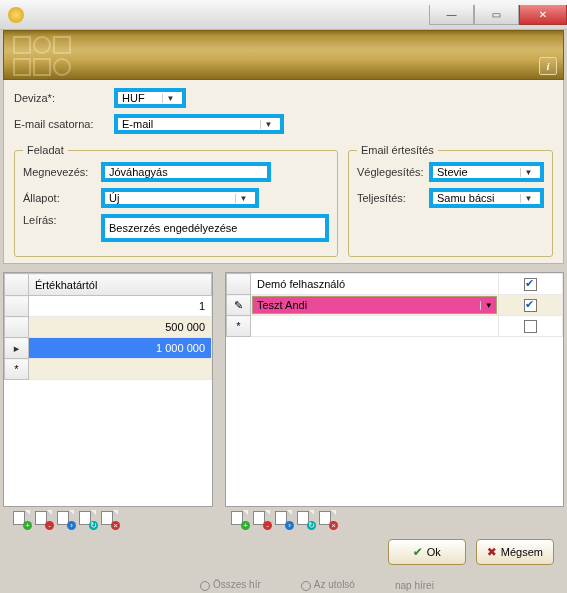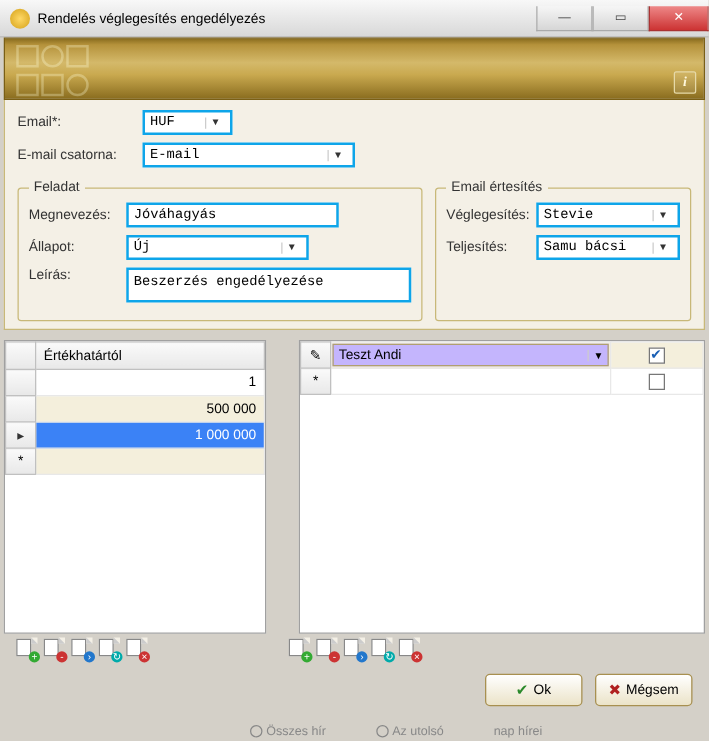--- a/index.html
+++ b/index.html
@@ -28,46 +28,46 @@
 
 .field-group { border: 1px solid #c8b878; border-radius: 3px; padding: 6px 8px 8px; margin-top: 4px; }
 .field-group legend { padding: 0 4px; color: #333; }
 
 .two-col { display: flex; gap: 10px; }
 .col-left { flex: 1.3; }
 .col-right { flex: 1; }
 
 
 .combo, .input, .textarea {
-  border: 2px solid #0ea5e9; background: #fff; font-family: Liberation Mono, monospace; font-size: 11px;
+  border: 4px solid #0ea5e9; background: #fff; font-family: Liberation Sans, sans-serif; font-size: 11px;
   padding: 2px 4px; height: 20px;
 }
 .combo { display: flex; align-items: center; justify-content: space-between; background: #fff; }
 .combo .arrow { width: 16px; text-align: center; font-size: 8px; color: #333; border-left: 1px solid #ccc; }
 .textarea { height: 28px; padding: 4px; }
 
 
-.grids { display: flex; gap: 26px; margin: 8px 3px 0; }
+.grids { display: flex; gap: 12px; margin: 8px 3px 0; }
 .grid { border: 1px solid #a0a0a0; background: #fff; height: 235px; overflow: hidden; }
 .grid-left { width: 210px; }
 .grid-right { flex: 1; }
 
 .grid table { border-collapse: collapse; width: 100%; }
 .grid th { background: linear-gradient(to bottom, #fafafa, #e8e8e8); border: 1px solid #c0c0c0; height: 22px; font-weight: normal; text-align: left; padding: 0 6px; }
 .grid td { border: 1px solid #e8e8e8; height: 21px; padding: 0 6px; }
 .grid .rowhead { width: 24px; background: linear-gradient(to bottom, #fafafa, #e8e8e8); border: 1px solid #c0c0c0; text-align: center; }
 .grid .num { text-align: right; }
 .grid .center { text-align: center; }
 
 .row-selected td { background: #3b82f6; color: #fff; }
 .row-selected .rowhead { background: linear-gradient(to bottom, #fafafa, #e8e8e8); color: #333; }
 .row-beige td { background: #f4efdc; }
 .row-beige .rowhead { background: linear-gradient(to bottom, #fafafa, #e8e8e8); }
 
-.mini-combo { display: flex; border: 1px solid #b0a070; background: #c4b5fd; height: 18px; align-items: center; }
+.mini-combo { display: flex; border: 1px solid #b0a070; background: #ec4899; height: 18px; align-items: center; }
 .mini-combo span:first-child { flex: 1; padding: 0 4px; }
 .mini-combo .arrow { width: 16px; text-align: center; font-size: 8px; border-left: 1px solid #ccc; }
 
 .chk { width: 13px; height: 13px; border: 1px solid #777; background: #fff; display: inline-block; position: relative; vertical-align: middle; }
 .chk.on::after { content: "✔"; color: #1a5fb4; font-size: 11px; position: absolute; top: -2px; left: 0; }
 
 
 .tool-row { display: flex; gap: 6px; margin: 4px 0 6px 10px; }
 .tool-icon { width: 16px; height: 16px; display: inline-block; position: relative; }
 .page { width: 12px; height: 14px; border: 1px solid #888; background: #fff; position: absolute; top: 0; left: 0; }
@@ -83,39 +83,38 @@
 .x-ico { color: #b02020; }
 
 .bottom-strip { position: absolute; bottom: 0; left: 0; right: 0; height: 16px; background: #d4d0c8; display: flex; gap: 40px; padding-left: 200px; font-size: 10px; color: #888; align-items: center; overflow: hidden; text-align: center;}
 .radio { width:10px; height:10px; border:1px solid #888; border-radius:50%; display:inline-block; vertical-align:middle; margin-right:3px;}
 </style>
 </head>
 <body>
 
 <div class="titlebar">
   <span class="app-icon"></span>
-  <span>Rendelés véglegesítés engedélyezés</span>
   <div class="win-buttons">
     <div class="win-btn">—</div>
     <div class="win-btn">▭</div>
     <div class="win-btn close">✕</div>
   </div>
 </div>
 
 <div class="banner">
   <div class="banner-deco">
     <div></div><div style="border-radius:50%"></div><div></div><br><div></div><div></div><div style="border-radius:50%"></div>
   </div>
   <div class="info-icon">i</div>
 </div>
 
 <div class="content">
 
   <div class="form-row">
-    <span class="form-label">Email*:</span>
+    <span class="form-label">Deviza*:</span>
     <div class="combo" style="width:72px">
       <span>HUF</span>
       <span class="arrow">▼</span>
     </div>
   </div>
 
   <div class="form-row">
     <span class="form-label">E-mail csatorna:</span>
     <div class="combo" style="width:170px">
       <span>E-mail</span>
@@ -125,21 +124,21 @@
 
   <div class="two-col">
     <fieldset class="field-group col-left">
       <legend>Feladat</legend>
       <div class="form-row">
         <span class="form-label" style="width:78px">Megnevezés:</span>
         <input class="input" style="width: 170px;" value="Jóváhagyás">
       </div>
       <div class="form-row">
         <span class="form-label" style="width:78px">Állapot:</span>
-        <div class="combo" style="width:146px">
+        <div class="combo" style="width:158px">
           <span>Új</span>
           <span class="arrow">▼</span>
         </div>
       </div>
       <div class="form-row" style="align-items:flex-start">
         <span class="form-label" style="width:78px">Leírás:</span>
         <div class="textarea" style="width:228px">Beszerzés engedélyezése</div>
       </div>
     </fieldset>
 
@@ -188,20 +187,25 @@
         <td class="rowhead">*</td>
         <td></td>
       </tr>
     </tbody>
       </table>
   </div>
 
   <div class="grid grid-right">
     <table>
       <tbody>
+      <tr>
+        <td class="rowhead"></td>
+        <td>Demó felhasználó</td>
+        <td class="center"><span class="chk on"></span></td>
+      </tr>
       <tr class="row-beige">
         <td class="rowhead">✎</td>
         <td style="padding:1px">
           <div class="mini-combo">
             <span>Teszt Andi</span>
             <span class="arrow">▼</span>
           </div>
         </td>
         <td class="center"><span class="chk on"></span></td>
       </tr>

